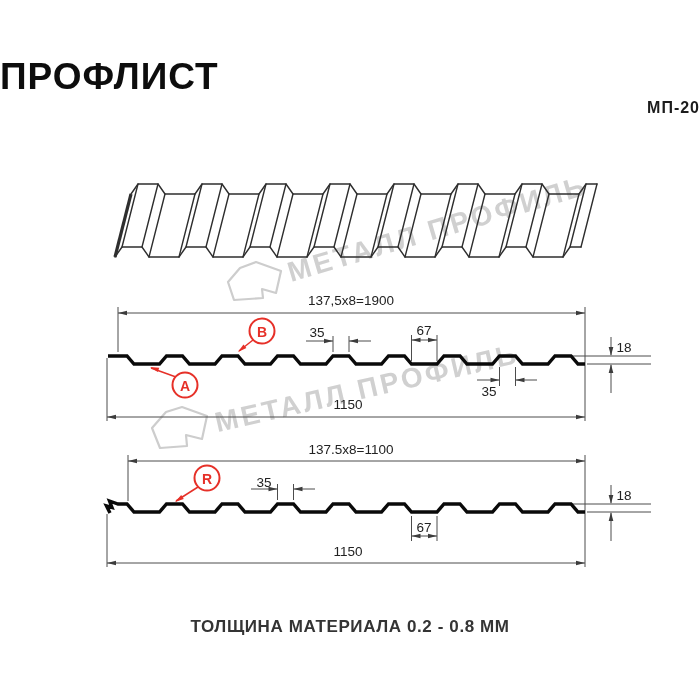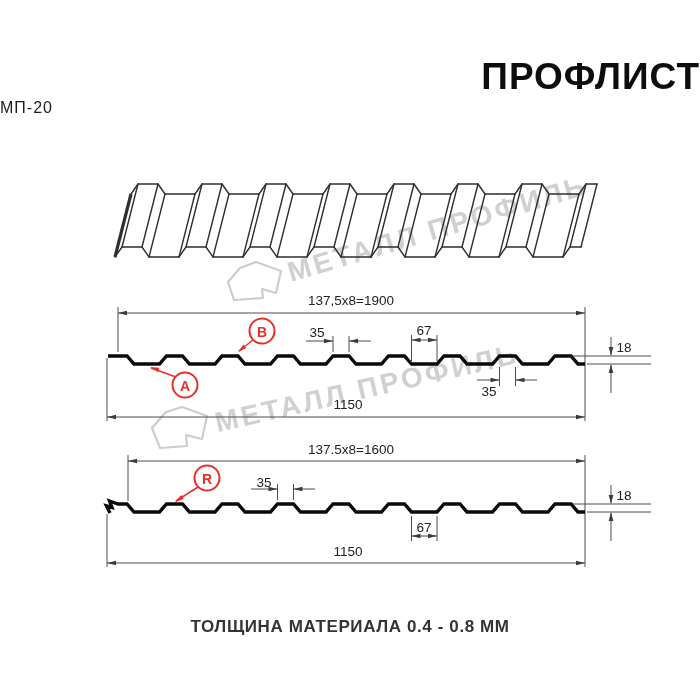--- a/index.html
+++ b/index.html
@@ -1,21 +1,21 @@
 <!DOCTYPE html>
 <html><head>
 <meta charset="utf-8">
 <style>
   html,body{margin:0;padding:0;}
   body{width:700px;height:700px;background:#ffffff;position:relative;overflow:hidden;
        font-family:"Liberation Sans", sans-serif;}
-  .title{position:absolute;left:0;right:0;top:56px;text-align:right;
+  .title{position:absolute;left:0;right:0;top:56px;text-align:left;
          font-size:37px;font-weight:bold;letter-spacing:1px;color:#0d0d0d;z-index:3;}
-  .subtitle{position:absolute;left:0;right:0;top:99px;text-align:left;
-         font-size:16px;font-weight:400;letter-spacing:1px;color:#1c1c1c;z-index:3;}
+  .subtitle{position:absolute;left:0;right:0;top:99px;text-align:right;
+         font-size:16px;font-weight:700;letter-spacing:1px;color:#1c1c1c;z-index:3;}
   .footer{position:absolute;left:0;right:0;top:617px;text-align:center;
          font-size:17px;font-weight:600;letter-spacing:.6px;color:#343434;z-index:3;}
   .wm{position:absolute;font-weight:bold;font-size:28px;letter-spacing:3px;
       color:#d0d0d0;white-space:nowrap;transform-origin:0 0;z-index:0;}
   #wm1{left:284px;top:258px;transform:rotate(-16.5deg);}
   #wm2{left:212px;top:408px;transform:rotate(-13deg);}
   svg#diagram-svg{position:absolute;left:0;top:0;z-index:1;}
   .dim{position:absolute;font-size:13.5px;color:#222;white-space:nowrap;
        transform:translate(-50%,-50%);z-index:2;}
   .callout{position:absolute;width:23px;height:23px;border:2px solid #e63028;border-radius:50%;
@@ -144,23 +144,23 @@
     <polygon points="175,502 181.21264219772257,495.09398255699585 183.76426310035862,498.92141391095" class="redarr"></polygon>
   </svg>
 
 <div class="dim" style="left:351px;top:300px">137,5x8=1900</div>
 <div class="dim" style="left:317px;top:332px">35</div>
 <div class="dim" style="left:424px;top:330px">67</div>
 <div class="dim" style="left:624px;top:347px">18</div>
 <div class="dim" style="left:489px;top:391px">35</div>
 <div class="dim" style="left:348px;top:404px">1150</div>
 
-<div class="dim" style="left:351px;top:449px">137.5x8=1600</div>
+<div class="dim" style="left:351px;top:449px">137.5x8=1100</div>
 <div class="dim" style="left:264px;top:482px">35</div>
 <div class="dim" style="left:424px;top:527px">67</div>
 <div class="dim" style="left:624px;top:495px">18</div>
 <div class="dim" style="left:348px;top:551px">1150</div>
 
 <div class="callout" style="left:185px;top:385px">A</div>
 <div class="callout" style="left:262px;top:331px">B</div>
 <div class="callout" style="left:207px;top:478px">R</div>
 
-<div class="footer">ТОЛЩИНА МАТЕРИАЛА 0.4 - 0.8 ММ</div>
+<div class="footer">ТОЛЩИНА МАТЕРИАЛА 0.2 - 0.8 ММ</div>
 
 </body></html>

